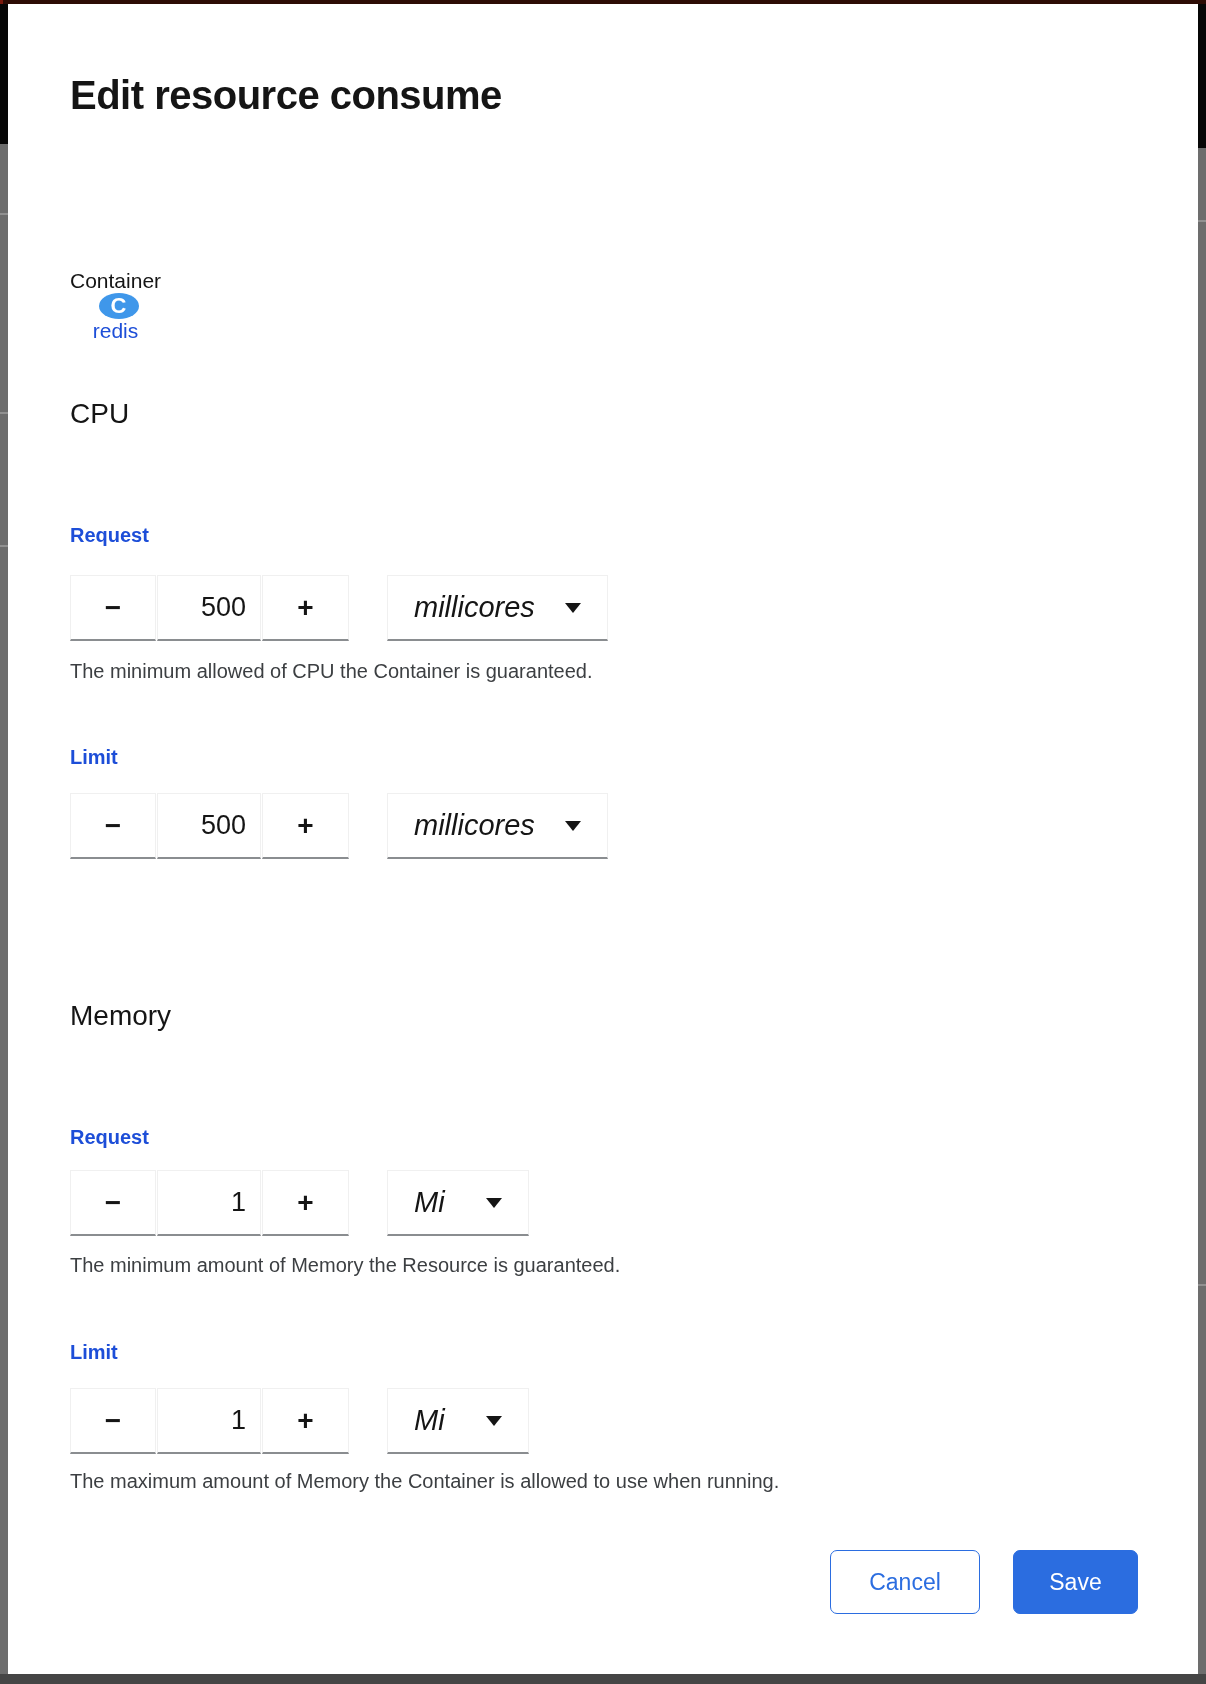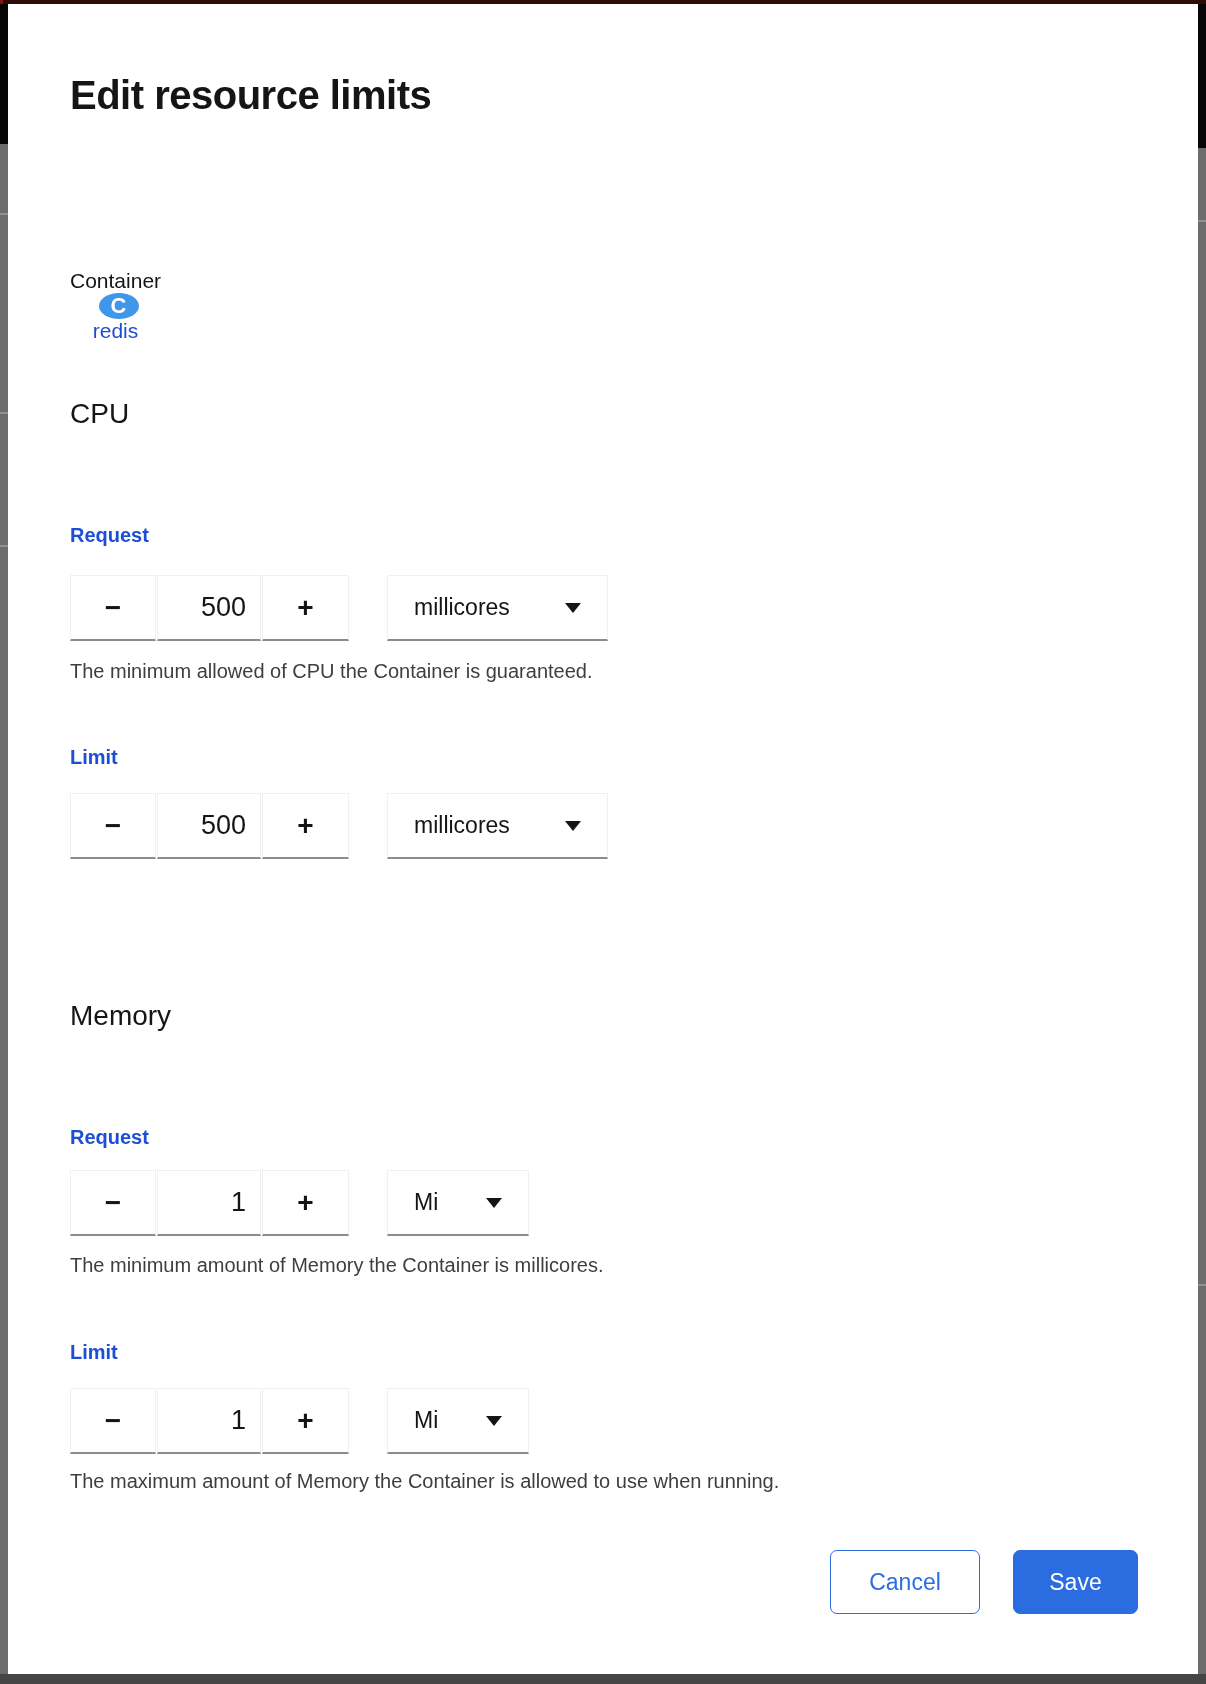--- a/index.html
+++ b/index.html
@@ -44,21 +44,21 @@
   .seg-btn { cursor:pointer; font-size:28px; font-weight:bold; color:#151515; }
   .seg-value input { width:100%; height:100%; border:none; outline:none;
                      text-align:right; padding-right:14px; font-family:inherit;
                      font-size:27px; color:#151515; background:transparent; }
 
   
   .unit-select { left:379px; height:66px; background:#fff; border:1px solid #f0f0f0;
                  border-bottom:2px solid #8a8d90; display:flex; align-items:center;
                  justify-content:space-between; padding:0 26px; cursor:pointer; }
   .unit-wide { width:221px; } .unit-narrow { width:142px; }
-  .unit-text { font-size:23px; color:#151515; }
+  .unit-text { font-size:29px; color:#151515;font-style:italic; }
   .caret { width:0; height:0; border-left:8px solid transparent;
            border-right:8px solid transparent; border-top:10px solid #151515; }
 
   
   .btn { top:1546px; height:64px; border-radius:7px; font-family:inherit;
          font-size:23px; display:flex; align-items:center; justify-content:center;
          cursor:pointer; }
   #cancel-btn { left:822px; width:150px; background:#fff; border:1px solid #2b6de0; color:#2b6de0; }
   #save-btn   { left:1005px; width:125px; background:#2b6de0; border:1px solid #2b6de0; color:#fff; }
 
@@ -82,21 +82,21 @@
 <div class="abs" id="strip-left-black"></div>
 <div class="abs" id="strip-right">
   <div class="strip-line abs" style="top:216px"></div>
   <div class="strip-line abs" style="top:1280px"></div>
 </div>
 <div class="abs" id="strip-right-black"></div>
 <div class="abs" id="backdrop-bottom"></div>
 
 <div class="abs" id="modal">
 
-  <h1 class="abs title">Edit resource limits</h1>
+  <h1 class="abs title">Edit resource consume</h1>
 
 
   <div class="abs container-row">
     <span class="container-label">Container</span>
     <span class="badge" id="container-badge" style="background: rgb(63, 151, 234);">C</span>
     <span class="container-name">redis</span>
   </div>
 
   <h2 class="abs section-heading" id="cpu-heading">CPU</h2>
 
@@ -146,21 +146,21 @@
         <input value="1" style="">
       </div>
     <div class="seg seg-plus seg-btn">
         <span>+</span>
       </div>
   </div>
   <div class="abs unit-select unit-narrow" style="top:1166px">
     <span class="unit-text">Mi</span>
     <span class="caret"></span>
   </div>
-  <div class="abs help-text" id="f3-help">The minimum amount of Memory the Container is millicores.</div>
+  <div class="abs help-text" id="f3-help">The minimum amount of Memory the Resource is guaranteed.</div>
 
   <div class="abs field-label" id="f4-label">Limit</div>
   <div class="abs stepper" id="f4-stepper">
     <div class="seg seg-minus seg-btn">
         <span>−</span>
       </div>
     <div class="seg seg-value">
         <input value="1" style="">
       </div>
     <div class="seg seg-plus seg-btn">

